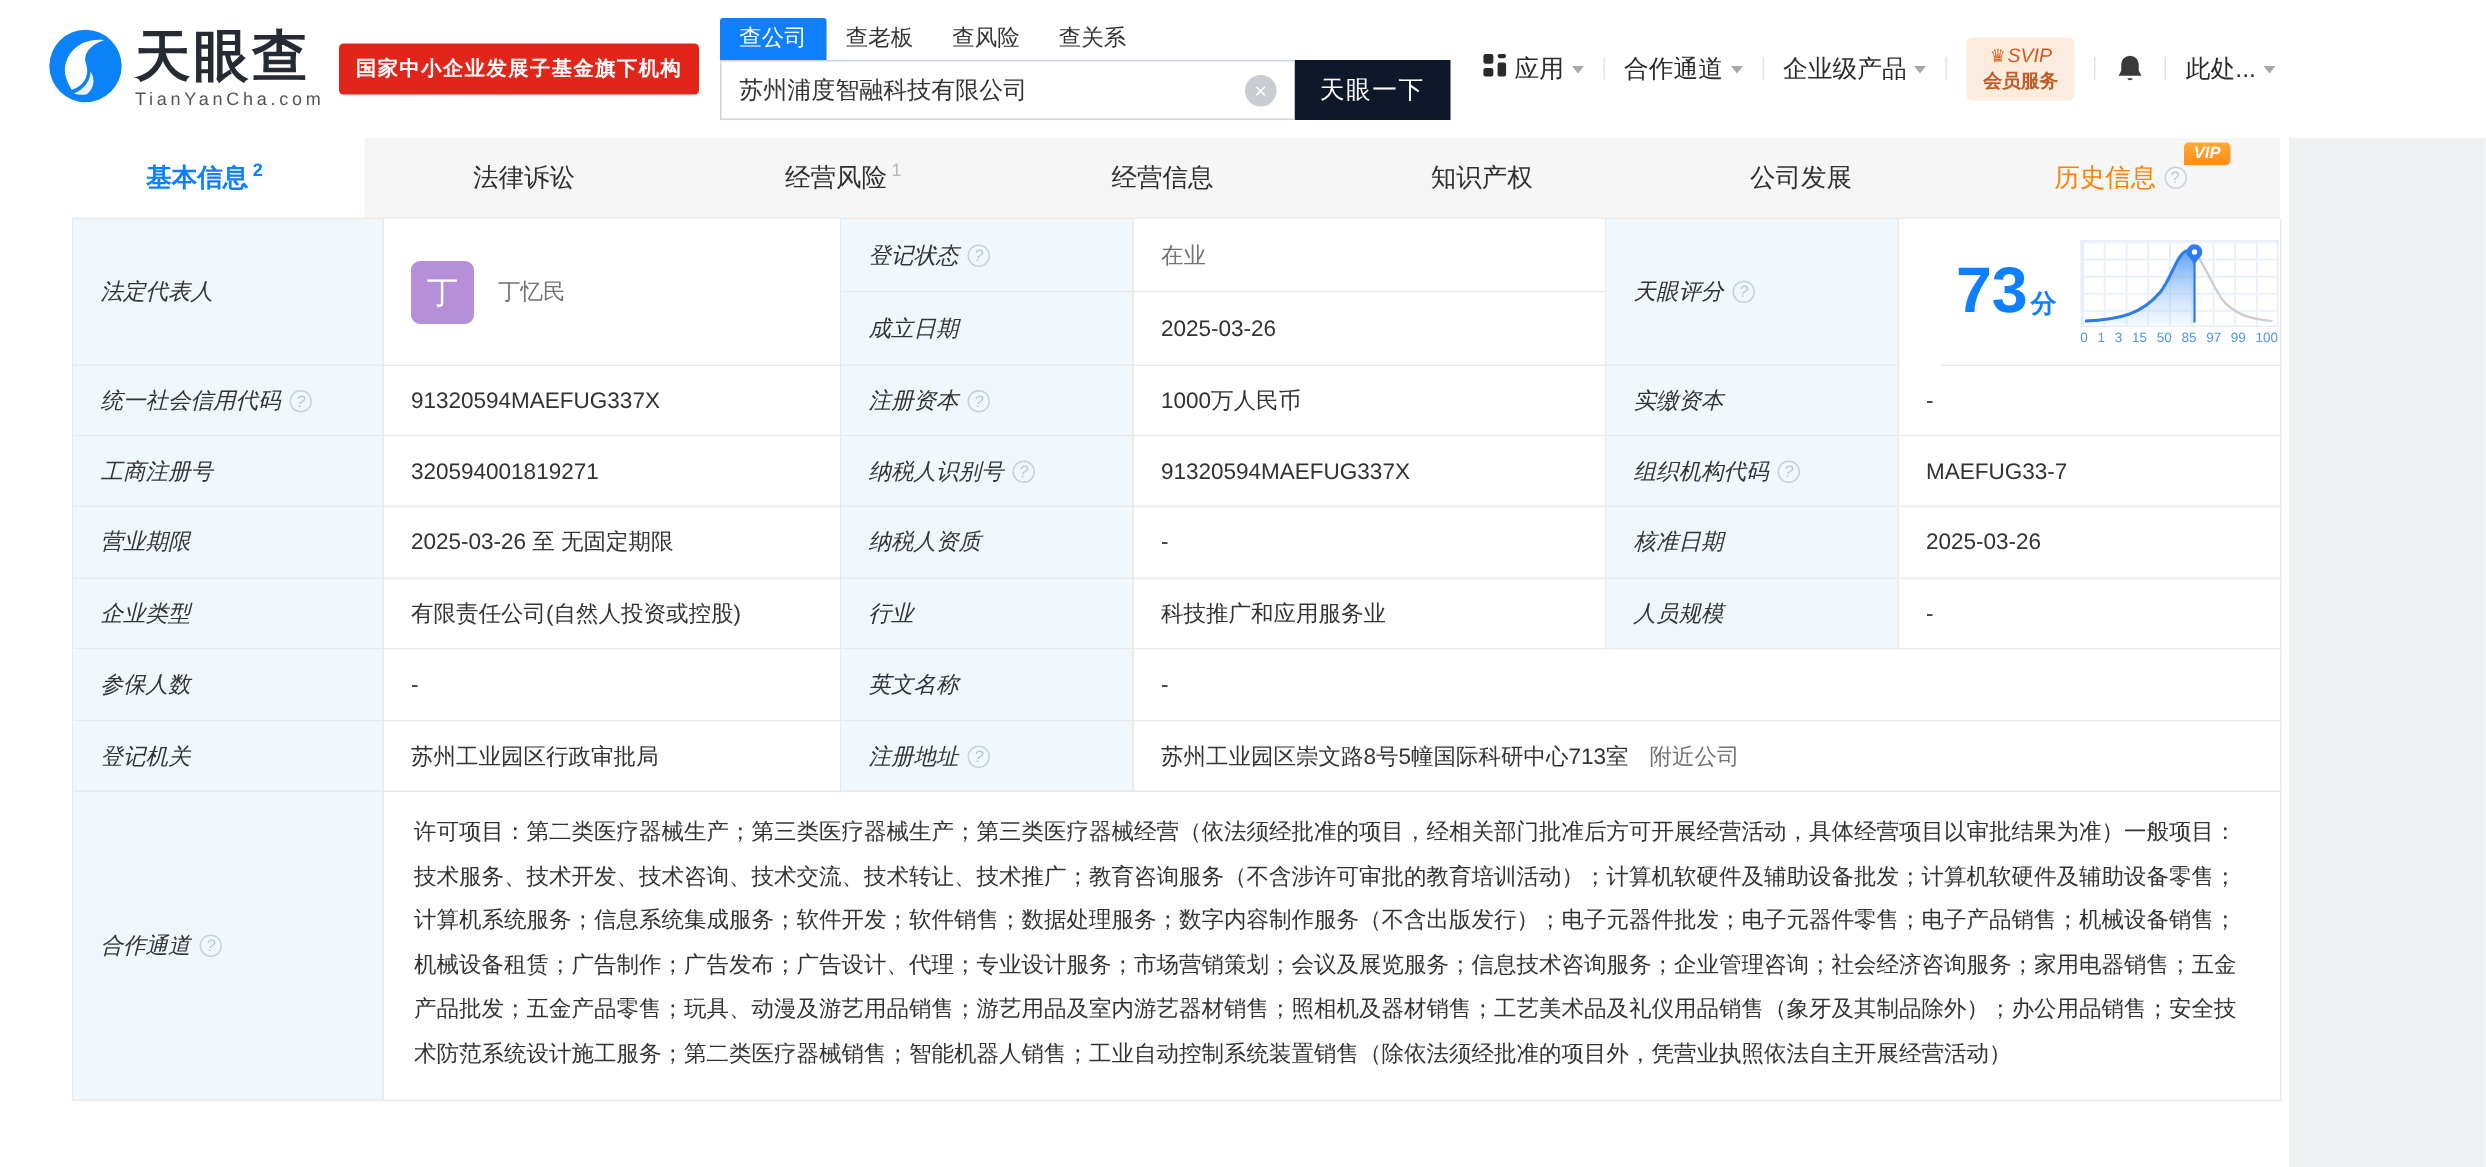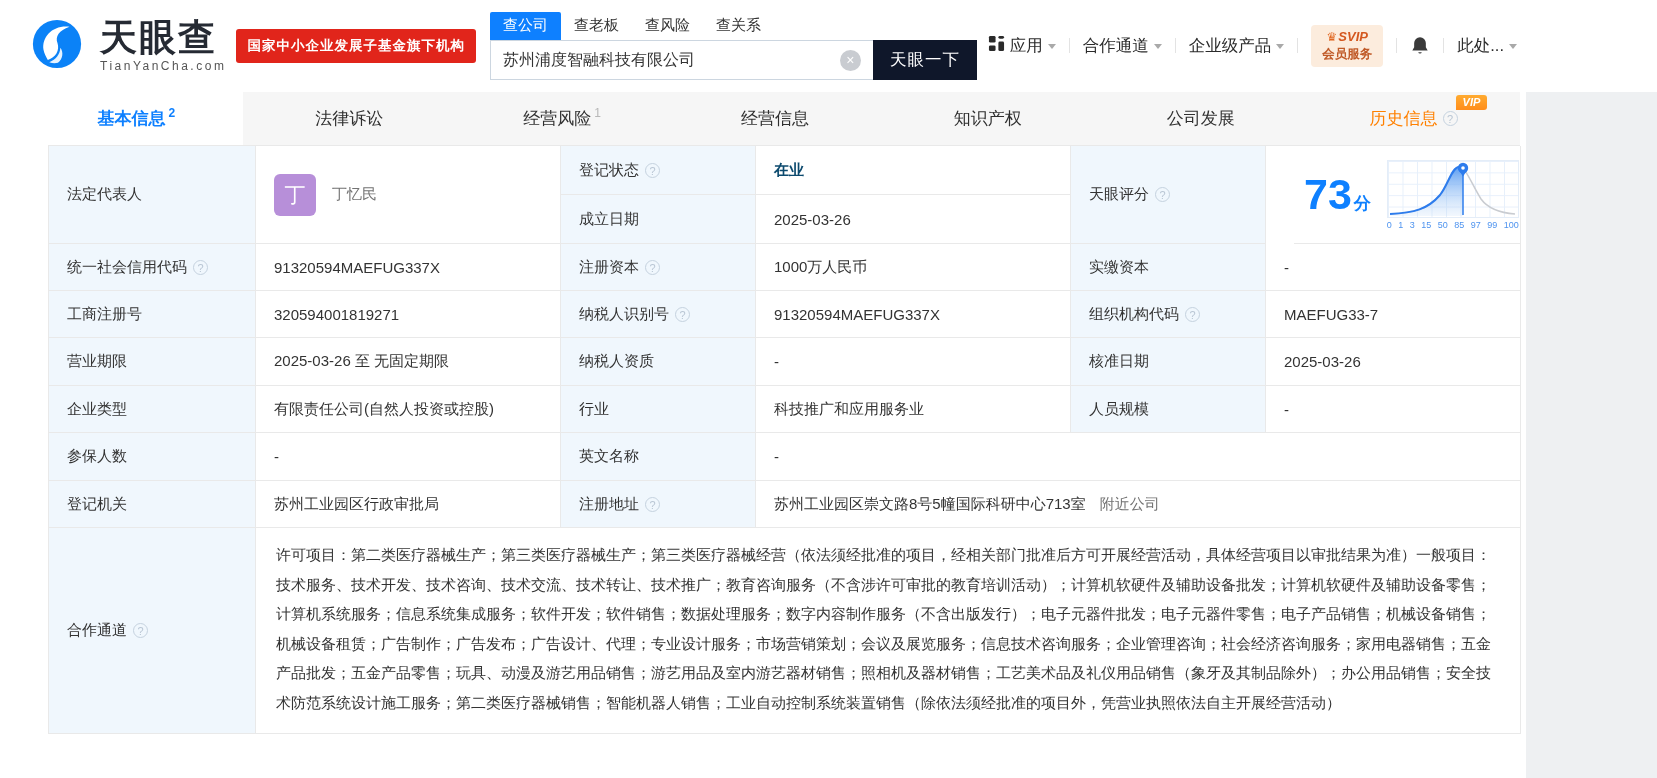--- a/index.html
+++ b/index.html
@@ -2,41 +2,41 @@
 <html><head>
 <meta charset="utf-8">
 <style>
   * { margin:0; padding:0; box-sizing:border-box; }
   html,body { width:1657px; height:778px; background:#fff; overflow:hidden;
               font-family:"Liberation Sans","DejaVu Sans",sans-serif; color:#333; }
 
   
   .header { height:92px; display:flex; align-items:center; padding:0 140px 0 30px; background:#fff; }
   .logo { display:flex; align-items:center; cursor:pointer; }
-  .logo-text { margin-left:16px; }
+  .logo-text { margin-left:6px; }
   .brand-name { font-size:37px; font-weight:bold; color:#252a33; line-height:1; letter-spacing:2px; }
   .brand-domain { font-size:12px; color:#555; letter-spacing:2.5px; margin-top:3px; }
   .promo { margin-left:10px; background:#e1251b; color:#fff; border-radius:3px; padding:7px 11px; text-align:center; }
   .promo-l1 { font-size:14px; font-weight:bold; letter-spacing:4px; line-height:1.55; white-space:nowrap; }
   .promo-l2 { font-size:13.5px; font-weight:bold; letter-spacing:1px; line-height:1.5; white-space:nowrap; }
   .search { margin-left:14px; width:487px; }
   .search-tabs { display:flex; font-size:15px; }
   .search-tab { padding:4px 13px 5px; color:#333; cursor:pointer; }
   .search-tab.active { background:#0e80ff; color:#fff; border-radius:2px 2px 0 0; }
   .search-row { display:flex; height:40px; }
   .search-box { flex:1; border:1px solid #ccd6e0; border-right:none; background:#fff; display:flex; align-items:center; padding:0 12px; position:relative; }
   .search-value { font-size:16px; color:#333; flex:1; white-space:nowrap; overflow:hidden; }
   .clear-btn { width:21px; height:21px; border-radius:50%; background:#c9ccd1; color:#fff; font-size:14px; line-height:21px; text-align:center; cursor:pointer; flex:none; }
   .search-btn { width:104px; background:#0f172a; color:#fff; font-size:16.5px; display:flex; align-items:center; justify-content:center; cursor:pointer; letter-spacing:1px; }
   .nav { margin-left:auto; display:flex; align-items:center; gap:13px; font-size:16.5px; color:#2b2b2b; white-space:nowrap; }
   .nav-item { display:flex; align-items:center; gap:5px; cursor:pointer; }
   .caret { width:0; height:0; border-left:4.5px solid transparent; border-right:4.5px solid transparent; border-top:5.5px solid #a9a9a9; margin-top:2px; }
   .nav-div { width:1px; height:15px; background:#e3e3e3; }
   .svip { background:#fcecdd; border-radius:4px; padding:4px 11px; text-align:center; line-height:1.3; cursor:pointer; }
-  .svip-top { font-size:13px; font-weight:bold; font-style:italic; color:#d4571e; }
+  .svip-top { font-size:13px; font-weight:normal; font-style:italic; color:#d4571e; }
   .svip-crown { font-style:normal; font-size:12px; color:#e0651f; margin-right:1px; }
   .svip-bottom { font-size:12.5px; font-weight:bold; color:#c05a28; }
   .bell-wrap { cursor:pointer; display:flex; align-items:center; }
 
   
   .tabstrip { margin-left:30px; width:1490px; height:53px; background:#f6f6f6; display:flex; }
   .ptab { flex:1; display:flex; align-items:center; justify-content:center; font-size:17px; color:#2f2f2f; cursor:pointer; position:relative; }
   .ptab.active { background:#fff; color:#0e80ff; font-weight:bold; }
   .sup { font-size:12px; margin-left:3px; transform:translateY(-6px); }
   .sup.blue { color:#0e80ff; }
@@ -46,23 +46,23 @@
 
   
   .qicon { width:15px; height:15px; border-radius:50%; border:1px solid #c5d2df; color:#b9c6d4; font-size:11px; line-height:14px; text-align:center; flex:none; cursor:pointer; }
   .qicon::after { content:"?"; }
   .table { margin-left:48px; width:1472px; display:grid;
            grid-template-columns:207px 305px 195px 315px 195px 255px;
            grid-template-rows:49px 49px 47px 47px 48px 47px 48px 47px 206px;
            border-top:1px solid #e9e9e9; border-left:1px solid #e9e9e9; }
   .cell { border-right:1px solid #e9e9e9; border-bottom:1px solid #e9e9e9; display:flex; align-items:center;
           padding:0 12px 0 18px; font-size:15px; color:#333; background:#fff; gap:6px; }
-  .lab { background:#f0f7fd; }
+  .lab { background:#f0f7fd;font-style:italic; }
   .link { color:#737373; cursor:pointer; }
-  .green { color:#0c4a6e;font-weight:bold; }
+  .green { color:#737373; }
   .avatar { width:42px; height:42px; border-radius:6px; background:#b78fd9; color:#fff; font-size:21px; display:flex; align-items:center; justify-content:center; cursor:pointer; flex:none; }
   .rep-name { margin-left:10px; font-size:15px; }
   .score-cell { justify-content:flex-start; gap:16px; padding-left:10px;margin-left:28px; }
   .score-num { color:#0e80ff; font-weight:bold; font-size:43px; line-height:1; white-space:nowrap; }
   .score-unit { font-size:17px; font-weight:bold; margin-left:2px; }
   .chart-wrap { display:flex; flex-direction:column; }
   .chart-plot { width:132px; height:58px; background:#fff; border:1px solid #e4edf8;
                 background-image:linear-gradient(to right,#e7f0fb 1px,transparent 1px),
                                  linear-gradient(to bottom,#e7f0fb 1px,transparent 1px);
                 background-size:14.5px 11.4px; }

